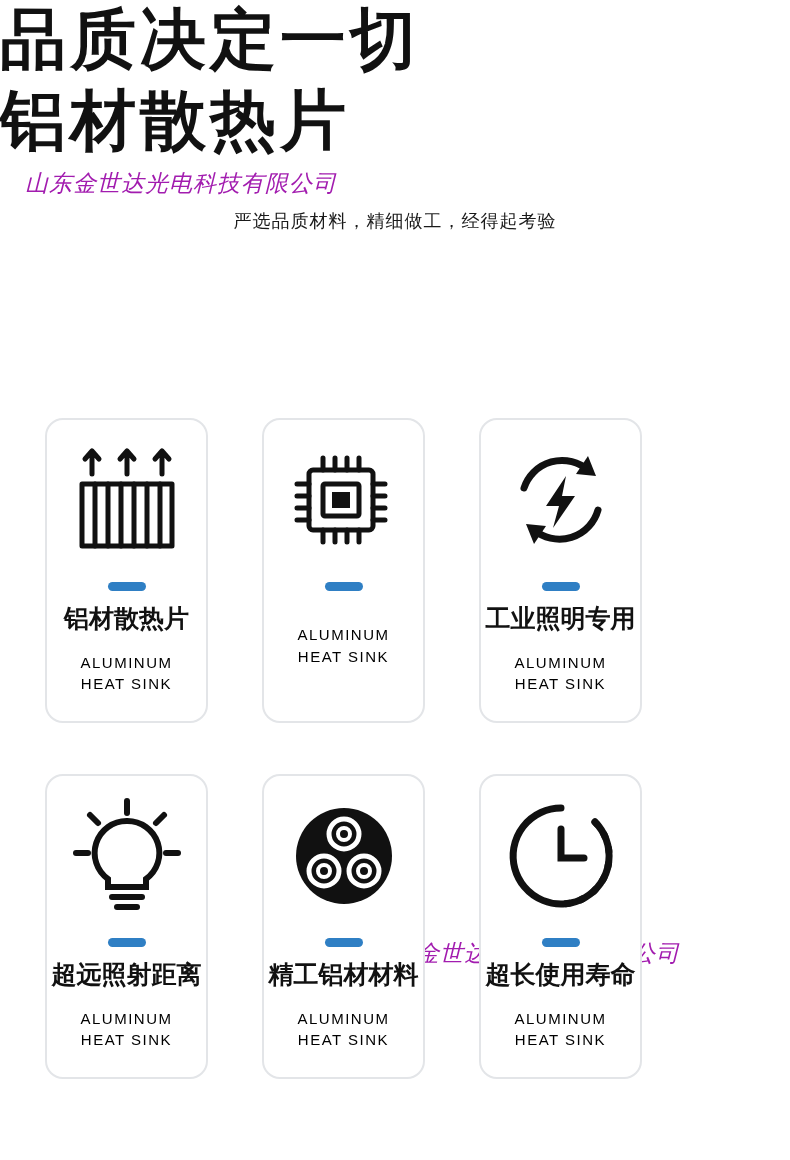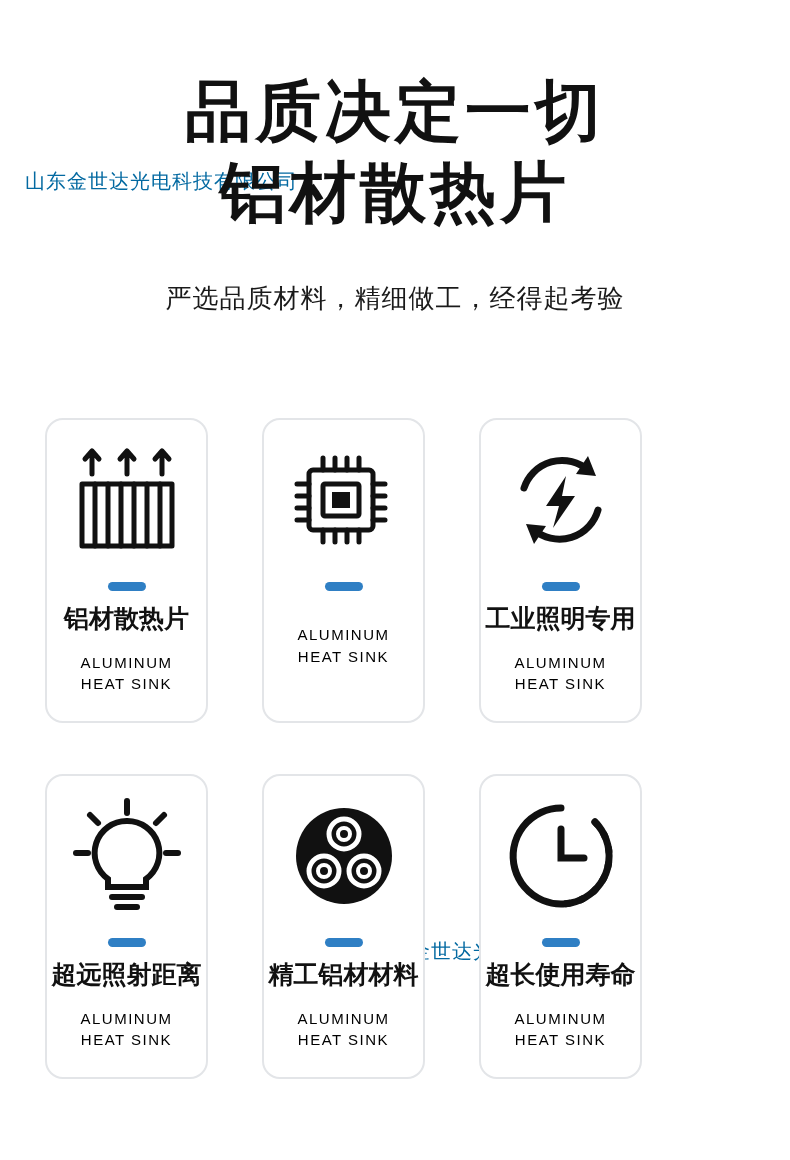--- a/index.html
+++ b/index.html
@@ -17,49 +17,49 @@
 
   .page {
     position: relative;
     width: 790px;
     height: 1160px;
   }
 
   
   .watermark {
     position: absolute;
-    color: #0369a1;
-    font-size: 20px;
+    color: #a21caf;
+    font-size: 23px;
     letter-spacing: 1px;
     white-space: nowrap;
     font-family: "Liberation Sans", "DejaVu Sans", sans-serif;
     pointer-events: none;
     user-select: none;
+    font-style: italic;
   }
   .wm-1 { left: 25px; top: 168px; }
   .wm-2 { left: 368px; top: 938px; }
 
   
   .headline {
     position: relative;
-    text-align: center;
-    padding-top: 72px;
+    text-align: left;
   }
   .headline-line {
     font-size: 66px;
     font-weight: bold;
     letter-spacing: 4px;
     color: #111111;
     line-height: 1.22;
     font-family: "DejaVu Sans", "Liberation Sans", sans-serif;
   }
   .subhead {
     text-align: center;
     margin-top: 48px;
-    font-size: 26px;
+    font-size: 18px;
     color: #1a1a1a;
     letter-spacing: 1px;
     font-family: "DejaVu Sans", "Liberation Sans", sans-serif;
   }
 
   
   .grid {
     position: absolute;
     left: 45px;
     top: 418px;

